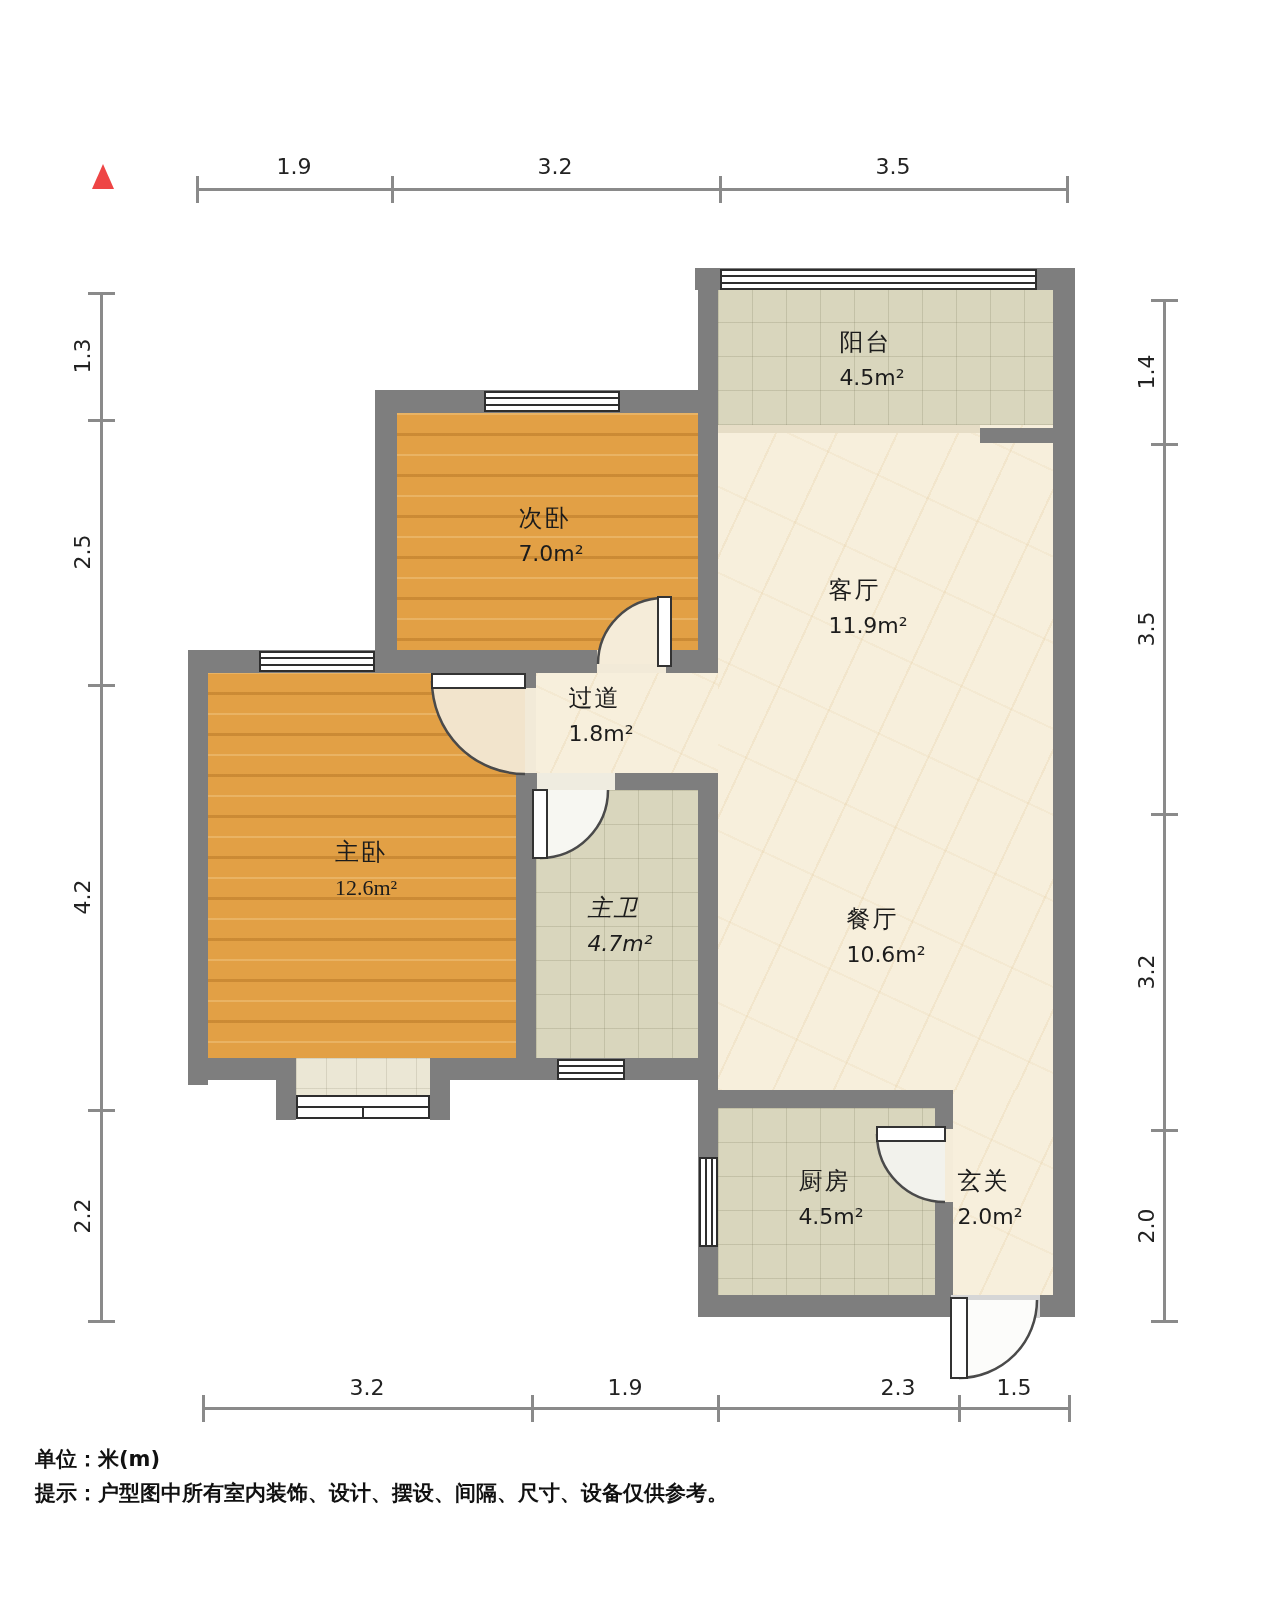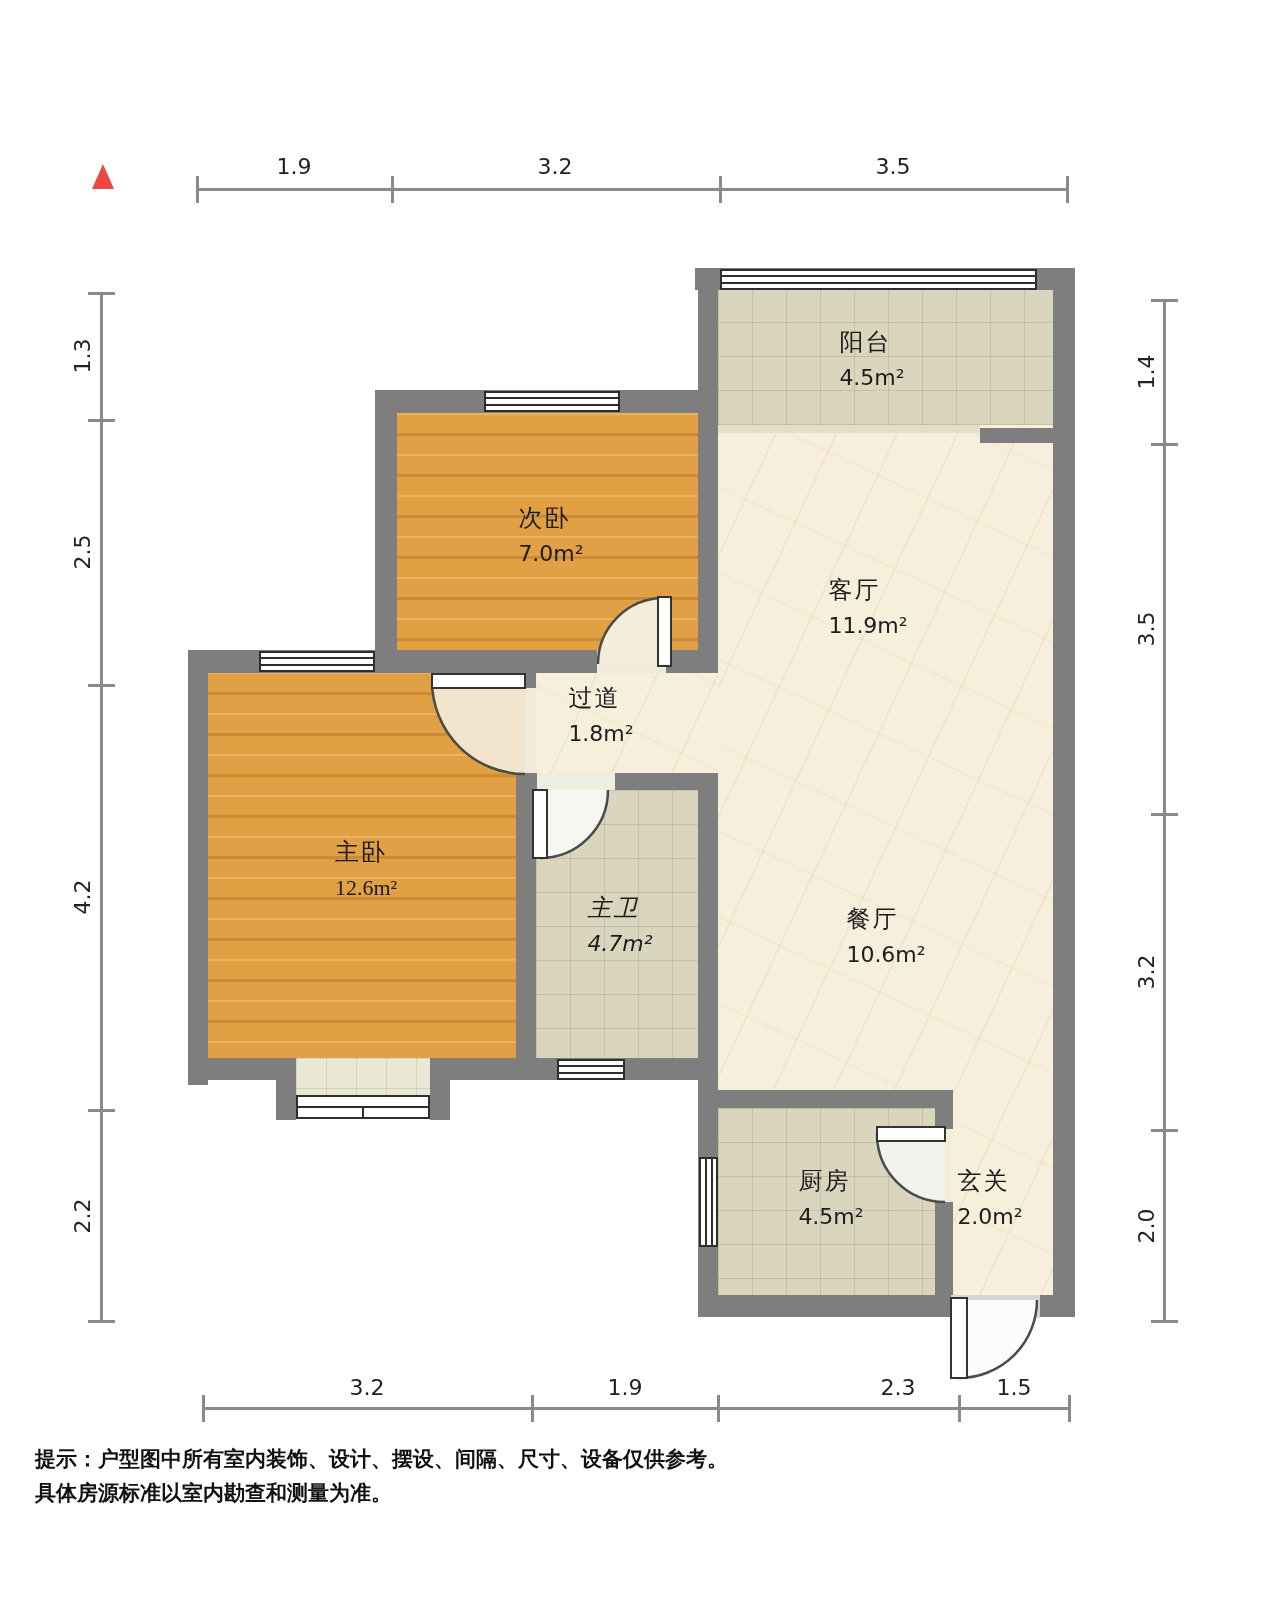--- a/index.html
+++ b/index.html
@@ -208,17 +208,17 @@
   <div class="dim-tick" style="left:531px;top:1395px;width:3px;height:27px;"></div>
   <div class="dim-tick" style="left:717px;top:1395px;width:3px;height:27px;"></div>
   <div class="dim-tick" style="left:958px;top:1395px;width:3px;height:27px;"></div>
   <div class="dim-tick" style="left:1068px;top:1395px;width:3px;height:27px;"></div>
   <div class="dim-label" style="left:367px;top:1387px;">3.2</div>
   <div class="dim-label" style="left:625px;top:1387px;">1.9</div>
   <div class="dim-label" style="left:878px;top:1387px;margin-left:20px;">2.3</div>
   <div class="dim-label" style="left:1014px;top:1387px;">1.5</div>
 
   <div id="footer">
+    <div>单位：米(m)</div>
     <div>提示：户型图中所有室内装饰、设计、摆设、间隔、尺寸、设备仅供参考。</div>
-    <div>具体房源标准以室内勘查和测量为准。</div>
   </div>
 
 </div>
 
 </body></html>

